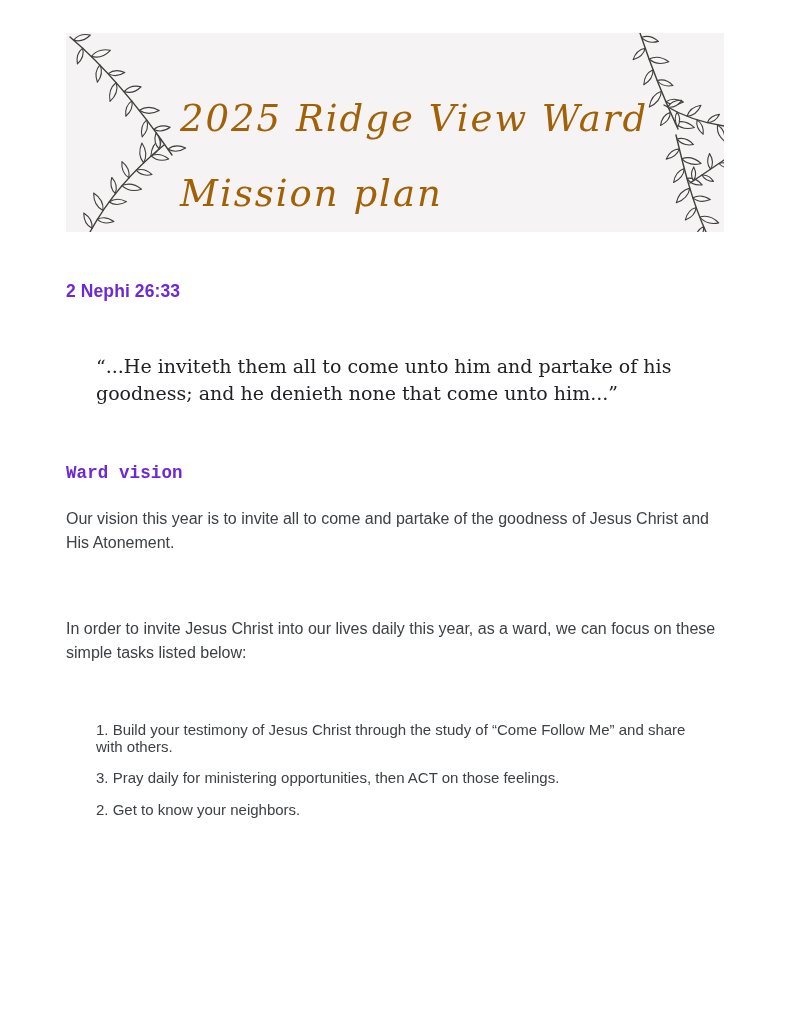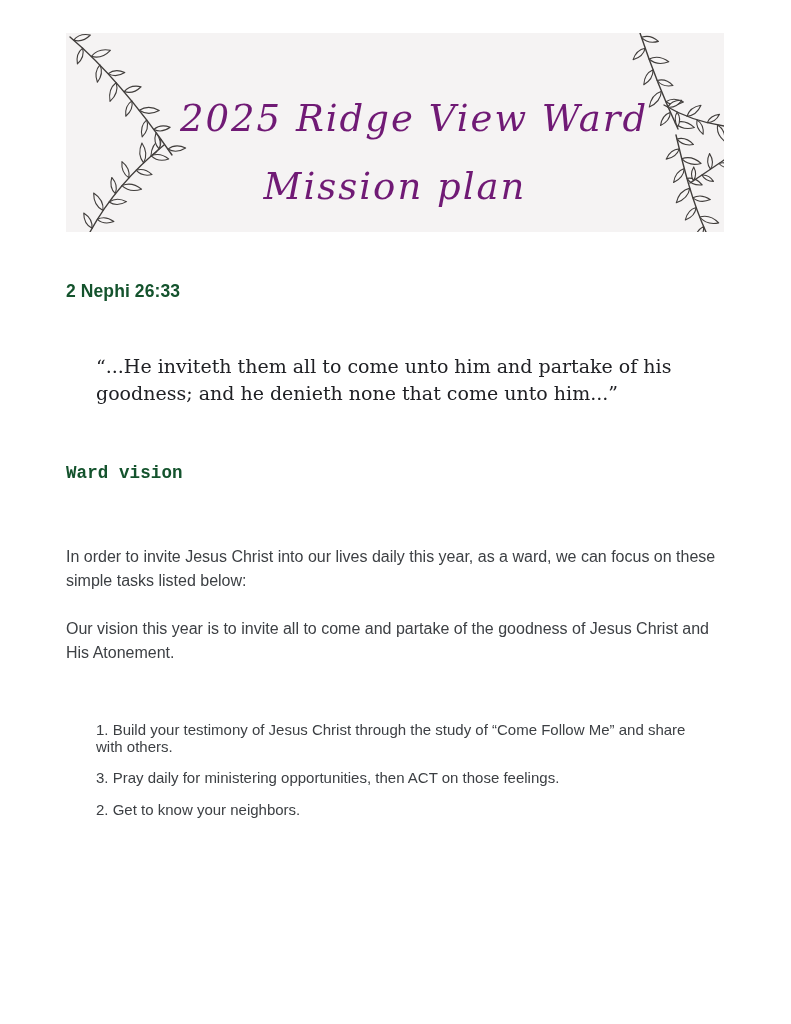--- a/index.html
+++ b/index.html
@@ -16,35 +16,35 @@
     width:658px;height:199px;
     background:#f5f3f3;
   }
   .banner svg{position:absolute;top:0;height:199px;}
   .deco-left{left:0;width:172px;}
   .deco-right{right:0;width:136px;}
   .stem{fill:none;stroke:#403d3b;stroke-width:1.4;stroke-linecap:round;}
   .leaf{fill:#f7f5f5;stroke:#403d3b;stroke-width:1.1;stroke-linejoin:round;}
   .banner-titles{
     position:absolute;left:50%;top:58px;transform:translateX(-50%);
-    width:430px;text-align:center;
+    width:430px;text-align:left;
     font-family:"DejaVu Serif",serif;
     font-style:italic;
-    color:#701a75;
+    color:#a16207;
   }
   .banner-title-line1{
     font-size:37px;line-height:56px;letter-spacing:2px;white-space:nowrap;
   }
   .banner-title-line2{
-    font-size:37px;line-height:56px;letter-spacing:2px;margin-top:12px;white-space:nowrap;
+    font-size:37px;line-height:56px;letter-spacing:2px;margin-top:19px;white-space:nowrap;
   }
   
   .content{position:absolute;left:66px;top:232px;width:658px;}
   .section-heading{
-    font-size:17.5px;font-weight:bold;color:#14532d;
+    font-size:17.5px;font-weight:bold;color:#6d28d9;
     letter-spacing:0.1px;line-height:20px;margin:0;
   }
   .heading-scripture{margin-top:49px;}
   .quote{
     margin:52px 0 16px 30px;
     max-width:618px;
     font-family:"DejaVu Serif",serif;
     font-size:19px;line-height:26.5px;
     color:#202125;
   }
@@ -137,23 +137,23 @@
   </div>
 
   <div class="content">
 
     <h2 class="section-heading heading-scripture">2 Nephi 26:33</h2>
 
     <div class="quote">“...He inviteth them all to come unto him and partake of his goodness; and he denieth none that come unto him...”</div>
 
     <h2 class="section-heading heading-vision">Ward vision</h2>
 
+    <p class="body-paragraph">Our vision this year is to invite all to come and partake of the goodness of Jesus Christ and His Atonement.</p>
+
     <p class="body-paragraph paragraph-intro">In order to invite Jesus Christ into our lives daily this year, as a ward, we can focus on these simple tasks listed below:</p>
-
-    <p class="body-paragraph">Our vision this year is to invite all to come and partake of the goodness of Jesus Christ and His Atonement.</p>
 
     <div class="task-list">
       <div class="task-item">1. Build your testimony of Jesus Christ through the study of “Come Follow Me” and share with others.</div>
       <div class="task-item">3. Pray daily for ministering opportunities, then ACT on those feelings.</div>
       <div class="task-item">2. Get to know your neighbors.</div>
     </div>
 
   </div>
 </div>
 

